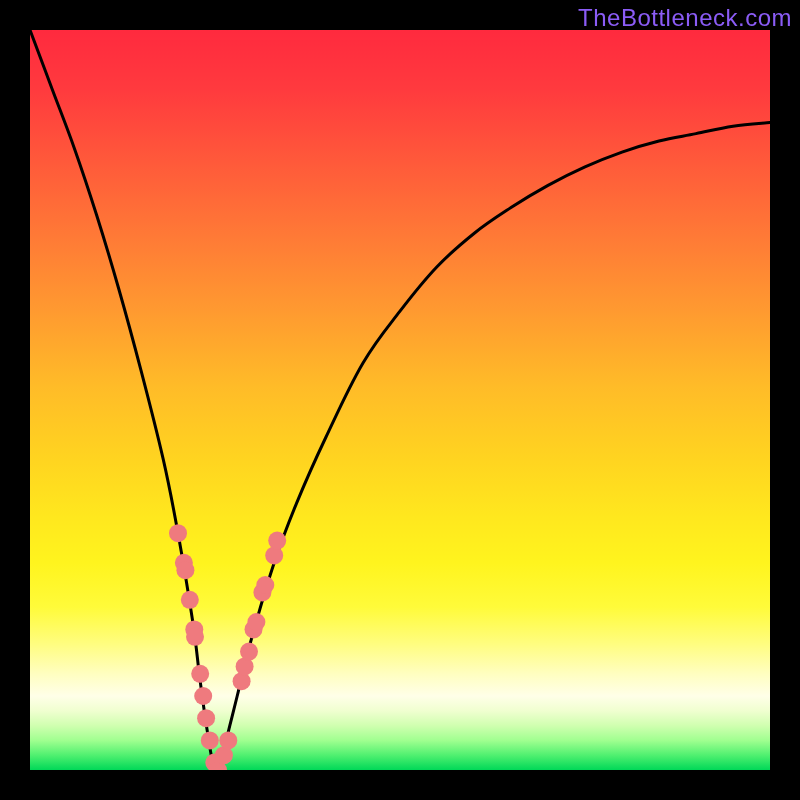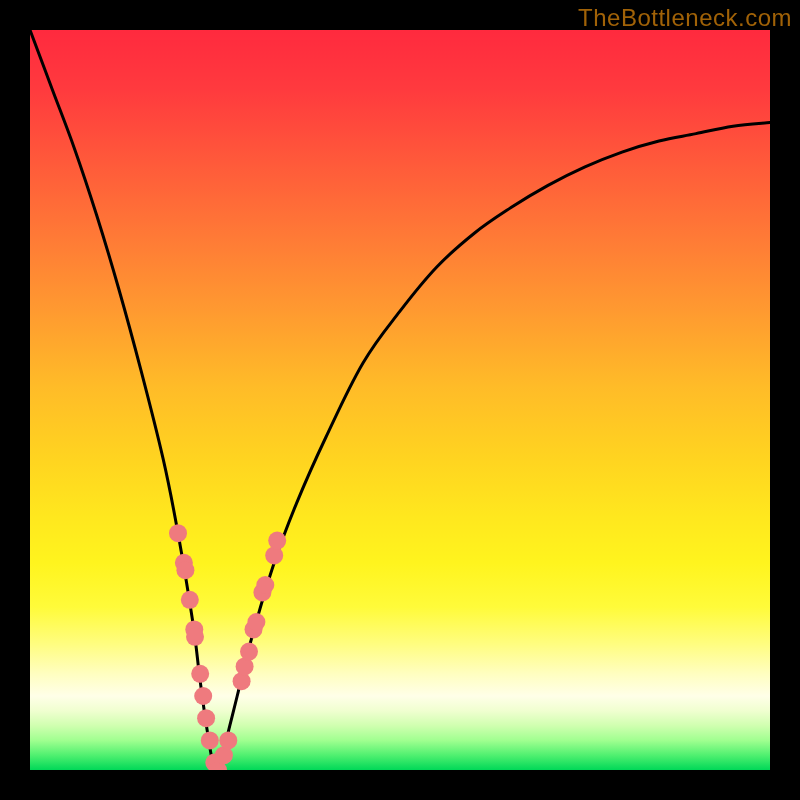--- a/index.html
+++ b/index.html
@@ -48,21 +48,21 @@
       #d0ffb0 94%,
       #a0ff90 96%,
       #50f070 98%,
       #00d858 100%
     );
   }
   .watermark {
     position: absolute;
     top: 4px;
     right: 8px;
-    color: #a16207;
+    color: #8b5cf6;
     font-size: 24px;
     font-weight: 400;
     letter-spacing: 0.5px;
     z-index: 10;
   }
   svg.curves {
     position: absolute;
     inset: 0;
   }
 </style>

